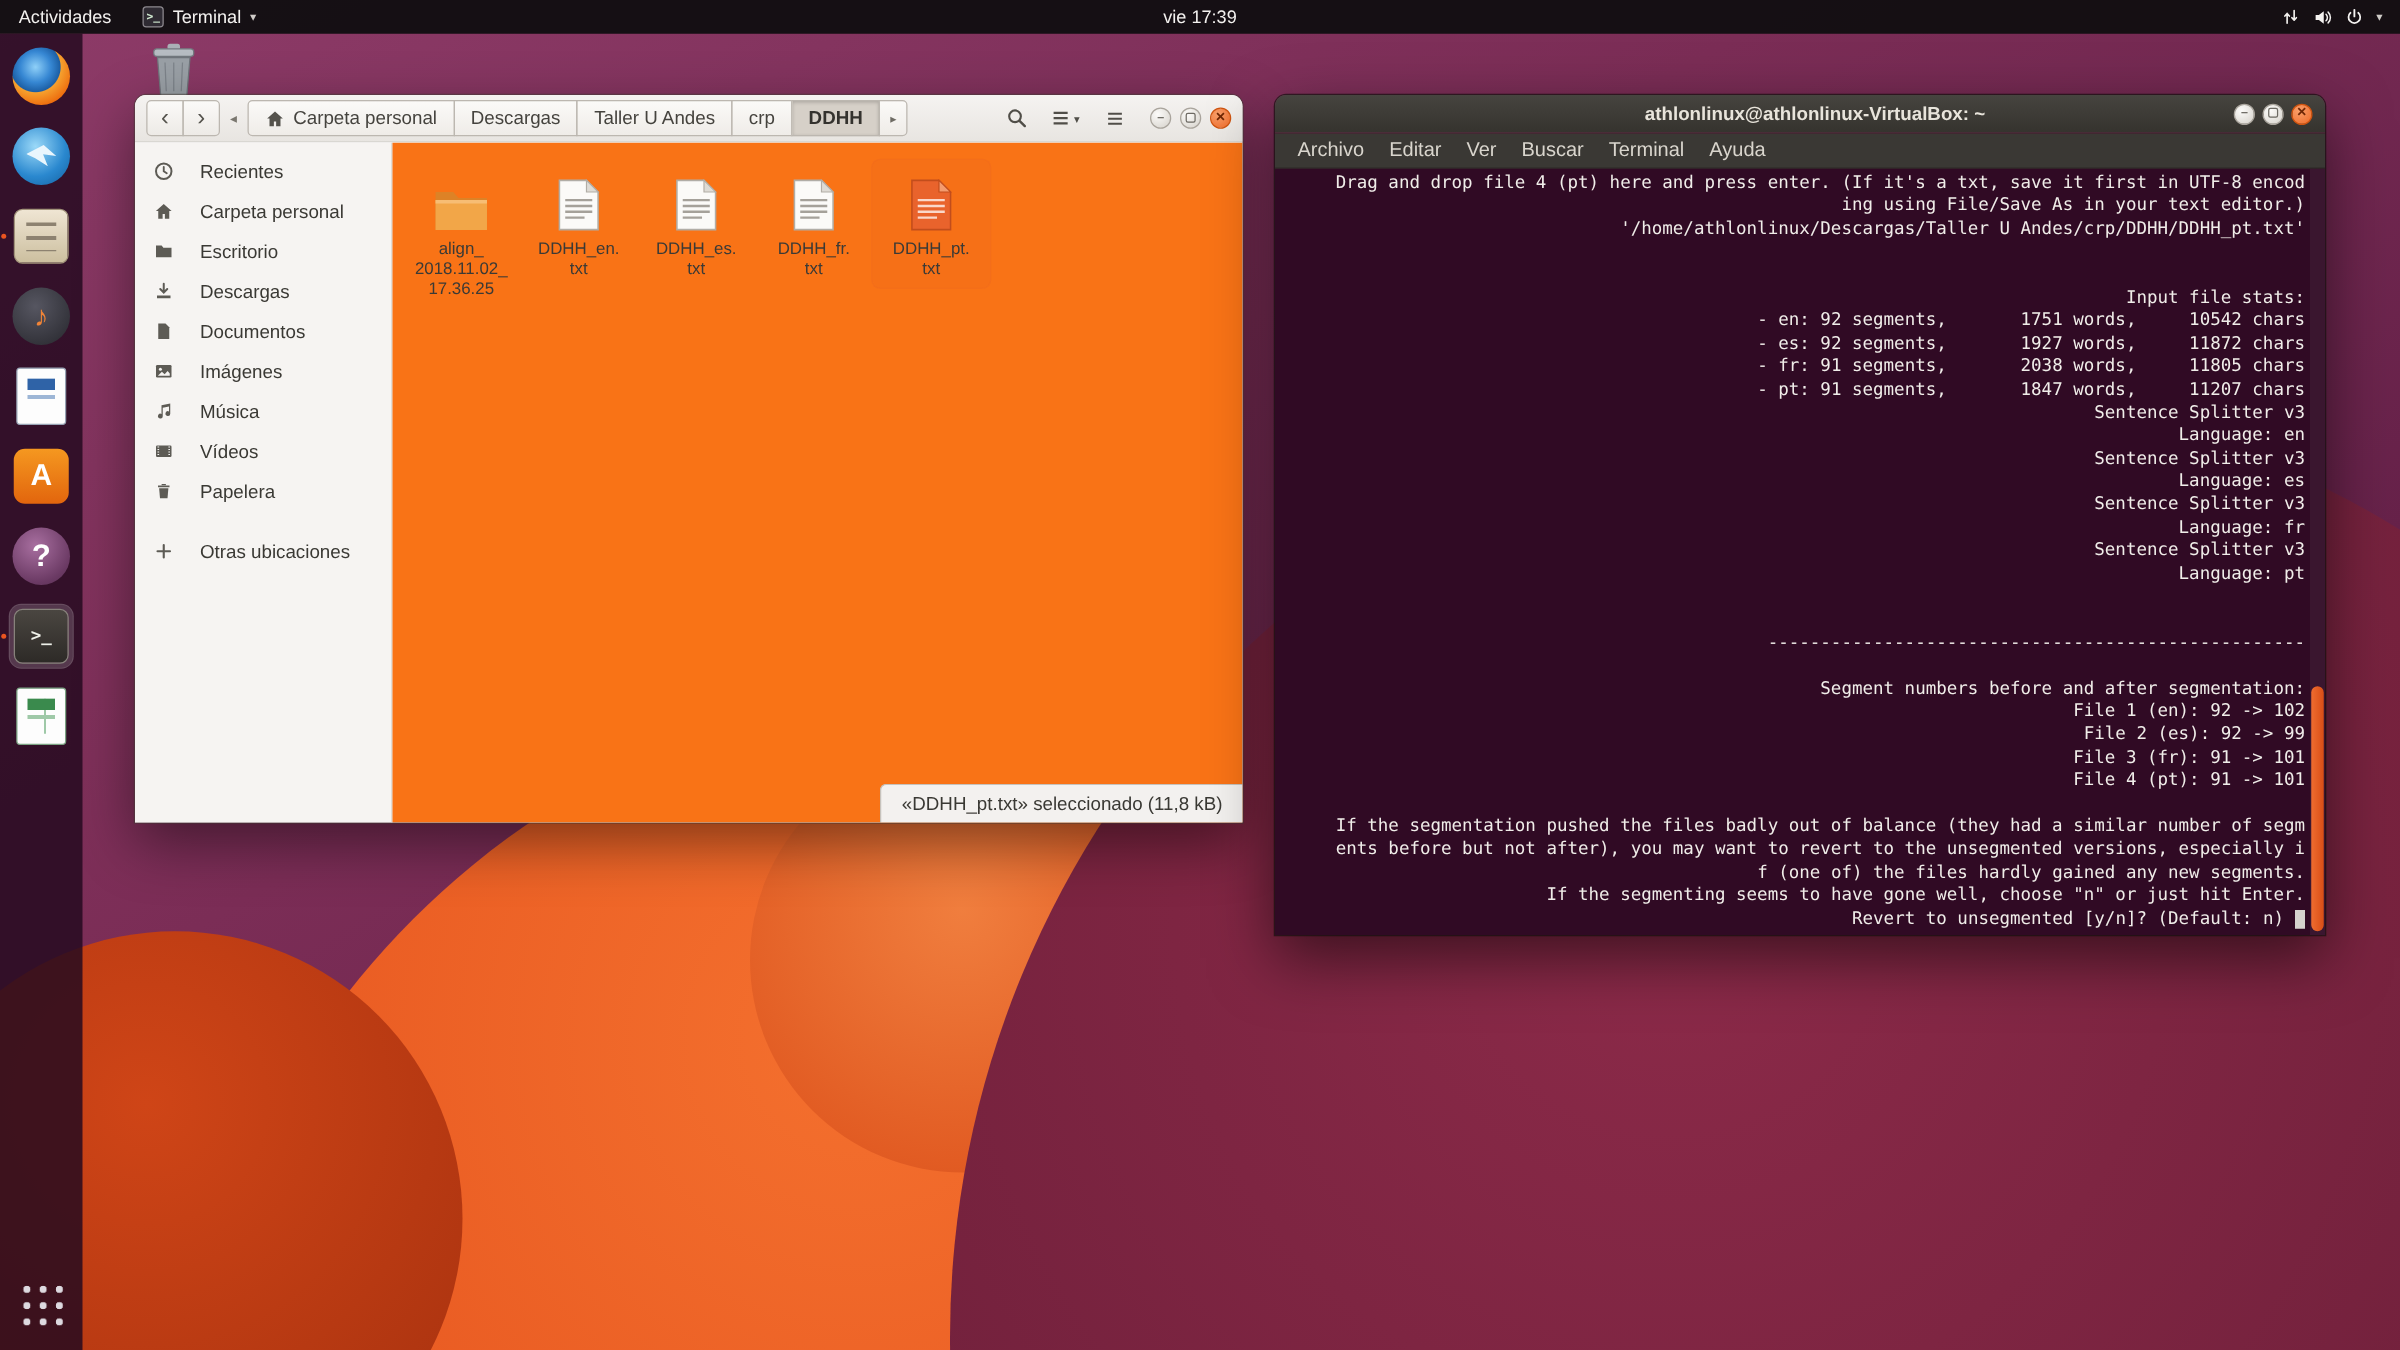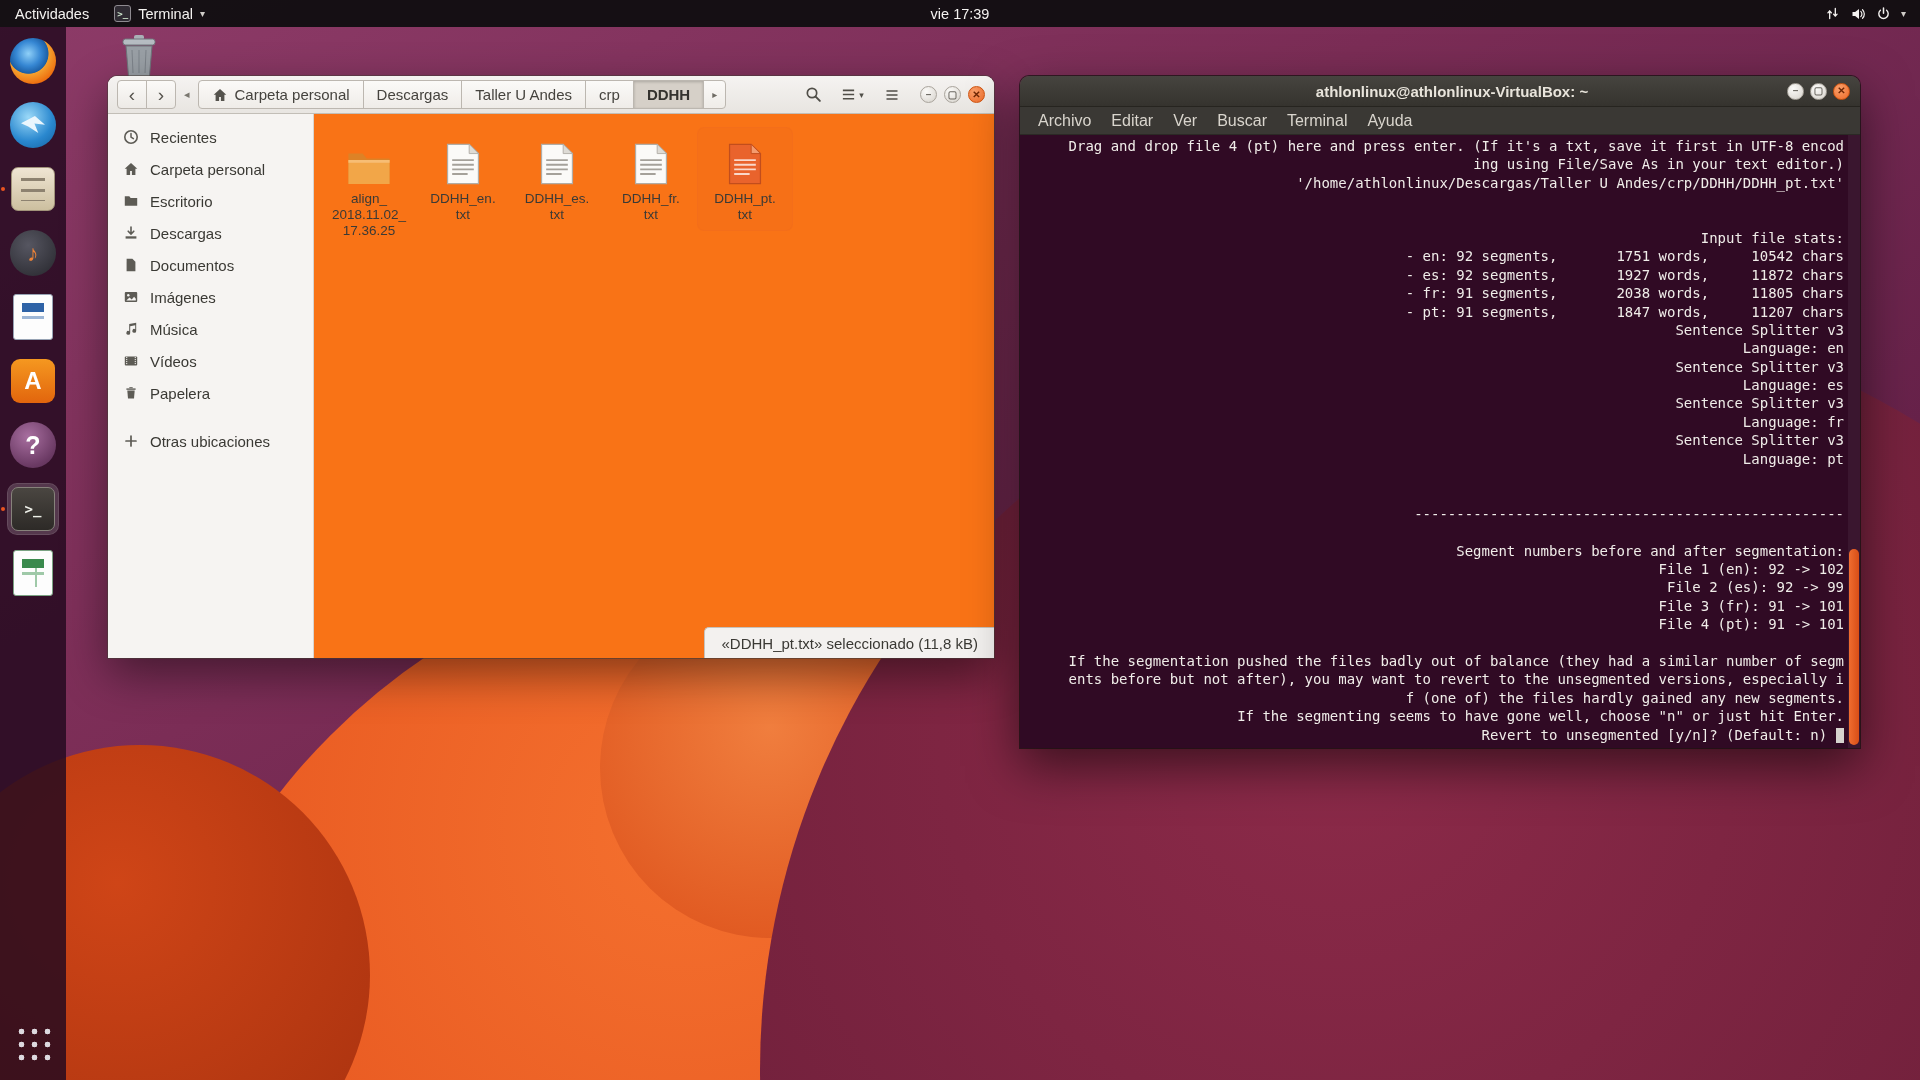--- a/index.html
+++ b/index.html
@@ -99,21 +99,21 @@
     justify-content:center; gap:3px; color:#504e48; cursor:pointer; }
   .win-controls { display:flex; gap:7px; margin-left:6px; align-items:center; }
   .wc { width:17px; height:17px; border-radius:50%; border:1px solid #a9a49c; cursor:pointer; padding:0;
     background:radial-gradient(circle at 35% 30%, #fcfbf9, #d5d1ca); display:flex; align-items:center; justify-content:center; }
   .wc .g { font-size:10px; line-height:1; color:#6d6a63; font-weight:bold; }
   .wc-close { background:radial-gradient(circle at 35% 30%, #f9a06b, #ee6a28); border-color:#cf5410; }
   .wc-close .g { color:#6e2604; }
 
   .files-body { display:flex; height:calc(100% - 38px); border-radius:0; overflow:hidden; position:relative; }
   .sidebar { width:206px; background:#f6f4f2; border-right:1px solid #d8d4cf; padding-top:7px; }
-  .side-item { height:32px; display:flex; align-items:center; gap:11px; padding:0 15px;
+  .side-item { height:32px; display:flex; align-items:center; gap:21px; padding:0 15px;
     font-size:15px; color:#3a3934; cursor:pointer; }
   .side-gap { margin-top:16px; }
   .side-ic svg { display:block; color:#5d5b55; }
 
   .file-grid { flex:1; display:flex; align-items:flex-start; padding:14px 8px 0 8px; background:#f97316; }
   .file-item { width:94px; display:flex; flex-direction:column; align-items:center;
     padding:5px 2px 7px; border-radius:6px; cursor:pointer; }
   .file-item.selected { background:rgba(233,98,38,0.14); box-shadow:0 0 0 1px rgba(233,98,38,0.3); }
   .file-ic { height:52px; display:flex; align-items:flex-end; justify-content:center; }
   .file-lb { margin-top:6px; font-size:13.5px; line-height:16px; color:#3b3a36; text-align:center; word-break:break-all; }

